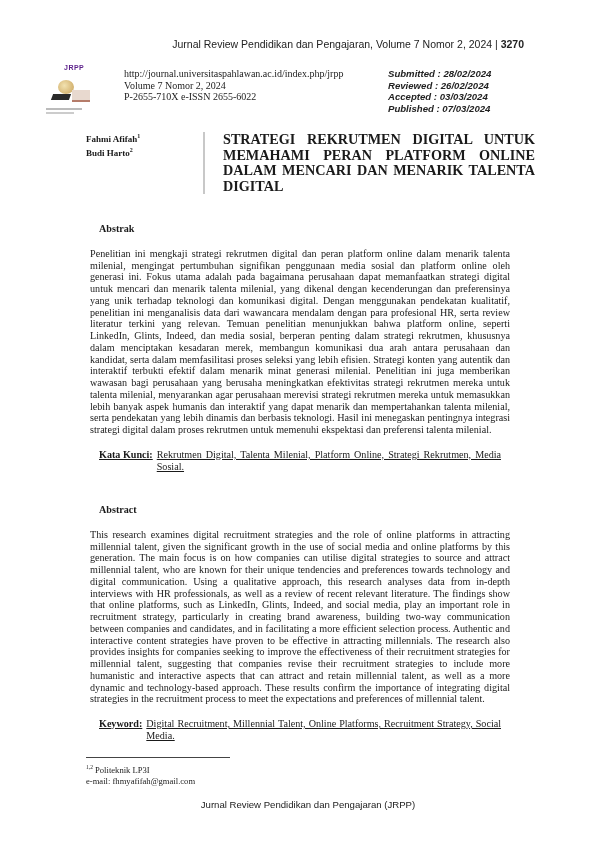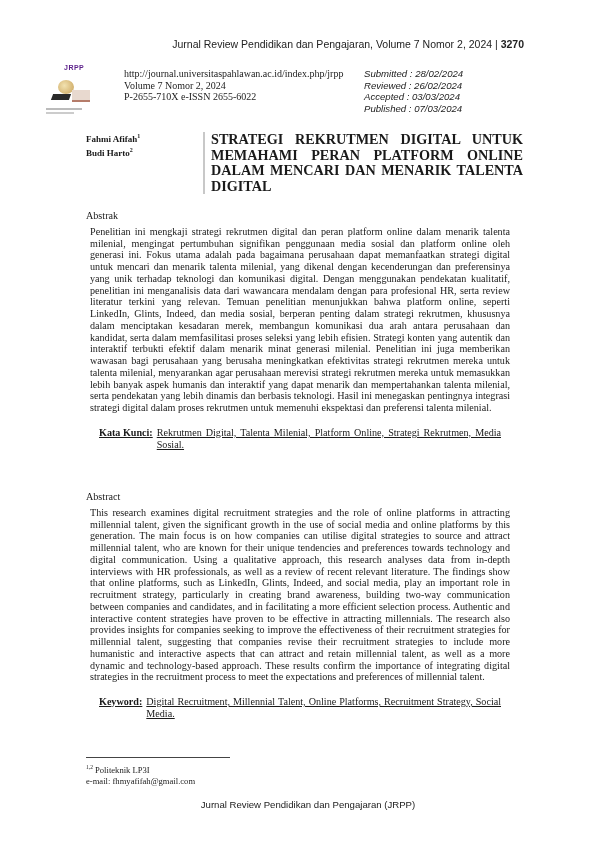--- a/index.html
+++ b/index.html
@@ -21,40 +21,40 @@
   .logo .cap { position: absolute; left: 8px; top: 32px; width: 18px; height: 6px; background: #2a2a2a; transform: skewX(-20deg); }
   .logo .globe { position: absolute; left: 14px; top: 18px; width: 16px; height: 14px; border-radius: 50%; background: radial-gradient(circle at 40% 40%, #f2e2b0, #c9a25a); }
   .logo .book { position: absolute; left: 28px; top: 28px; width: 18px; height: 10px; background: #e8d9cf; border-bottom: 2px solid #b57c6a; }
   .logo .small { position: absolute; left: 2px; top: 46px; width: 36px; height: 2px; background: #bbb; }
   .logo .small2 { position: absolute; left: 2px; top: 50px; width: 28px; height: 2px; background: #ccc; }
 
   .journal-info {
     position: absolute; left: 124px; top: 68px; font-size: 10px; line-height: 11.5px; color: #222;
   }
   .dates {
-    position: absolute; left: 364px; top: 68px; font-size: 9.6px; line-height: 11.6px; font-style: italic; color: #222;
+    position: absolute; left: 388px; top: 68px; font-size: 9.6px; line-height: 11.6px; font-style: italic; color: #222; font-weight: bold;
   }
 
   .authors {
     position: absolute; left: 86px; top: 131px; font-size: 9px; font-weight: bold; line-height: 11px;
   }
   .authors sup { font-size: 6px; }
 
   .title-wrap {
     position: absolute; left: 203px; top: 132px; width: 312px;
-    border-left: 2px solid #c8c8c8; padding-left: 6px;
+    border-left: 2px solid #c8c8c8; padding-left: 18px;
   }
   .title {
     font-size: 14.2px; font-weight: bold; line-height: 15.6px; text-align: justify; text-align-last: left; margin: 0;
   }
 
   .content {
     position: absolute; left: 86px; width: 428px; font-size: 10.15px; line-height: 11.75px; text-align: justify;
   }
-  .section-head { font-weight: normal; margin: 0; }
+  .section-head { font-weight: bold; margin: 13px; }
   .para { margin: 4px; }
   .kw { display: flex; margin: 13px; text-decoration: underline; }
   .kw .lab { font-weight: bold; white-space: nowrap; padding-right: 4px; }
   .kw .val { text-align: justify; }
 
   .fn-rule { position: absolute; left: 86px; top: 757px; width: 144px; border-top: 1px solid #444; }
   .footnote { position: absolute; left: 86px; top: 762px; font-size: 8.6px; line-height: 11px; }
   .footnote sup { font-size: 5.5px; }
 
   .running-foot { position: absolute; left: 0; right: 0; top: 799px; text-align: center; font-size: 9.6px; color: #222; padding-left: 16px; }

